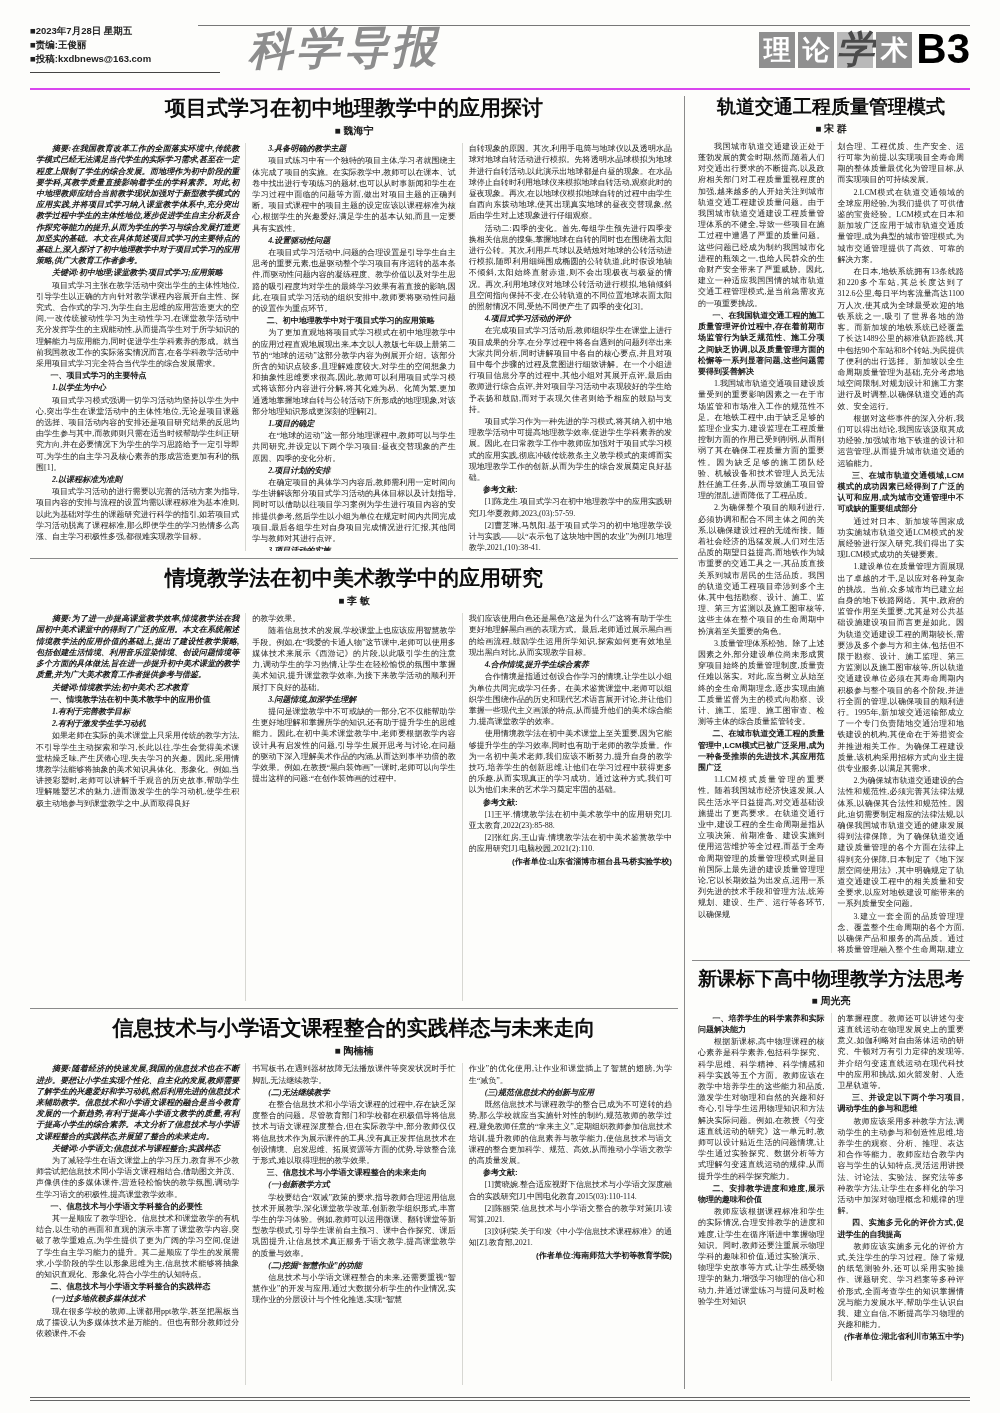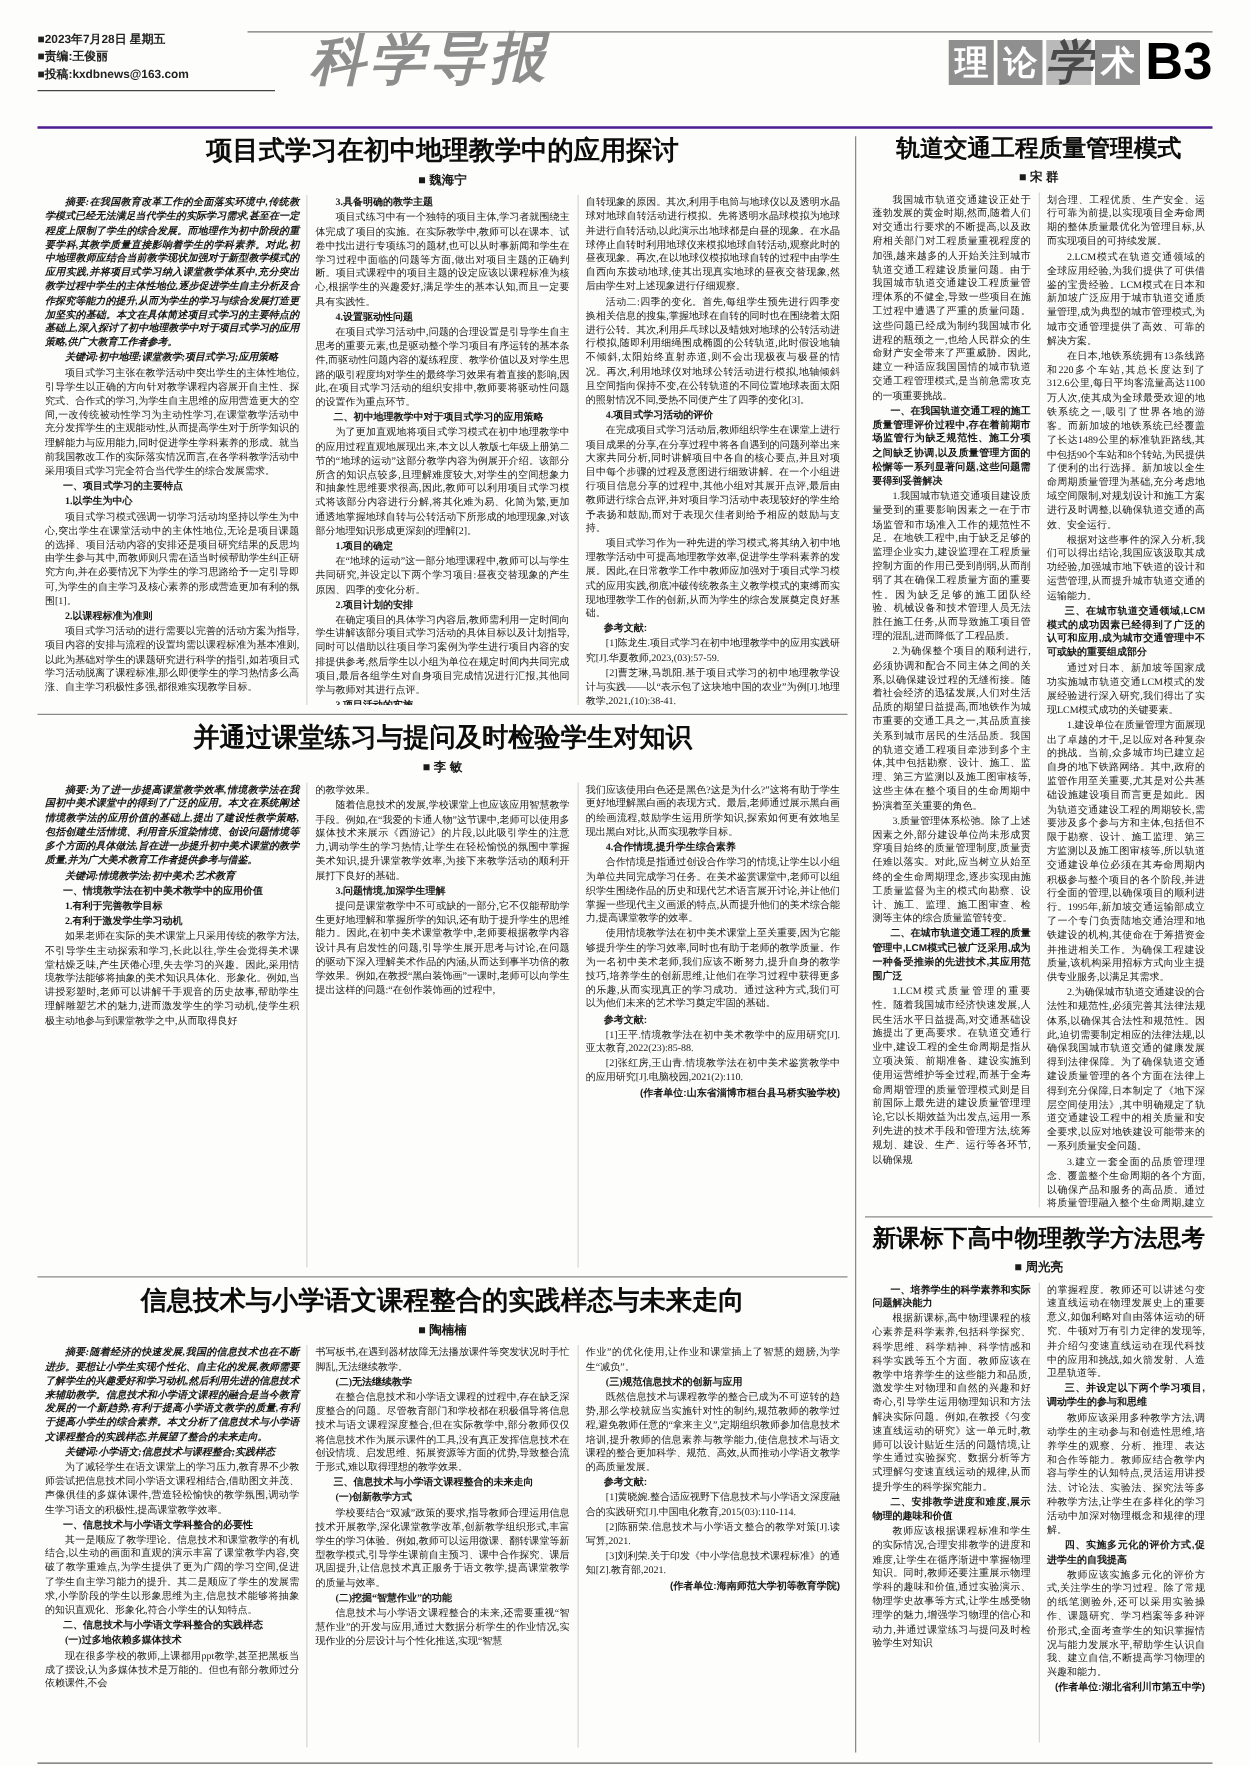--- a/index.html
+++ b/index.html
@@ -24,21 +24,21 @@
   .logo { margin-left:auto; display:flex; align-items:flex-end; padding-top:12px; }
   .logo-block { width:36px; height:36px; background:#8f8f8f; color:#fff;
     font-family:"Liberation Sans","DejaVu Sans",sans-serif; font-weight:bold; font-size:27px;
     display:flex; align-items:center; justify-content:center; margin-left:3px; }
   .logo-block.xue { background:#b9b9b9; color:#4a4a4a; font-style:italic; font-size:38px;
     font-family:"DejaVu Serif","Liberation Serif",serif; overflow:visible; }
   .page-no { font-size:42px; font-weight:bold; color:#000; line-height:0.9; margin-left:4px;
     font-family:"Liberation Sans","DejaVu Sans",sans-serif; }
 
   
-  .main { display:flex; border-top:2px solid #4c1d95; margin-top:19px; padding-top:6px; }
+  .main { display:flex; border-top:2px solid #d946ef; margin-top:6px; padding-top:6px; }
   .left-region { width:648px; }
   .right-region { flex:1; border-left:1px solid #8a8a8a; margin-left:6px; padding-left:7px; }
 
   .article { margin-bottom:4px; }
   .rule-above { border-top:1px solid #8a8a8a; padding-top:7px; margin-top:7px; }
 
   .article-title { text-align:center; font-weight:bold; color:#0d0d0d;
     font-family:"Liberation Sans","DejaVu Sans",sans-serif; line-height:1.15; }
   .t-size-l { font-size:21px; }
   .t-size-m { font-size:19px; }
@@ -48,21 +48,21 @@
   .columns { display:flex; }
   .col { flex:1 1 0; padding:0 6px; overflow:hidden; text-align:justify; }
   .col + .col { border-left:1px solid #d7d7d2; }
 
   .col p { margin:0 0 1px 0; line-height:11.2px; }
   .t-p   { text-indent:2em; }
   .t-pc  { text-indent:0; }
   .t-abs { text-indent:2em; font-weight:bold; font-style:italic; }
   .t-kw  { text-indent:2em; font-weight:bold; font-style:italic; }
   .t-h   { font-weight:bold; text-indent:1.8em; font-family:"Liberation Sans","DejaVu Sans",sans-serif; }
-  .t-i   { font-weight:bold; text-indent:2em; }
+  .t-i   { font-weight:bold; font-style:italic; text-indent:2em; }
   .t-refh{ font-weight:bold; text-indent:1.8em; font-family:"Liberation Sans","DejaVu Sans",sans-serif; }
   .t-ref { text-indent:2em; }
   .t-unit{ font-weight:bold; text-align:right; text-indent:0; margin-top:3px;
     font-family:"Liberation Sans","DejaVu Sans",sans-serif; }
 
   .h-a1 .col { height:408px; }
   .h-a3 .col { height:388px; }
   .h-a4 .col { height:322px; }
   .h-a2 .col { height:812px; }
   .h-a5 .col { height:368px; }
@@ -129,21 +129,21 @@
               <p class="t-p">在完成项目式学习活动后,教师组织学生在课堂上进行项目成果的分享,在分享过程中将各自遇到的问题列举出来大家共同分析,同时讲解项目中各自的核心要点,并且对项目中每个步骤的过程及意图进行细致讲解。在一个小组进行项目信息分享的过程中,其他小组对其展开点评,最后由教师进行综合点评,并对项目学习活动中表现较好的学生给予表扬和鼓励,而对于表现欠佳者则给予相应的鼓励与支持。</p>
               <p class="t-p">项目式学习作为一种先进的学习模式,将其纳入初中地理教学活动中可提高地理教学效率,促进学生学科素养的发展。因此,在日常教学工作中教师应加强对于项目式学习模式的应用实践,彻底冲破传统教条主义教学模式的束缚而实现地理教学工作的创新,从而为学生的综合发展奠定良好基础。</p>
               <p class="t-refh">参考文献:</p>
               <p class="t-ref">[1]陈龙生.项目式学习在初中地理教学中的应用实践研究[J].华夏教师,2023,(03):57-59.</p>
               <p class="t-ref">[2]曹芝琳,马凯阳.基于项目式学习的初中地理教学设计与实践——以“表示包了这块地中国的农业”为例[J].地理教学,2021,(10):38-41.</p>
             </div>
           </div>
       </div>
 
       <div class="article rule-above">
-        <div class="article-title t-size-l">并通过课堂练习与提问及时检验学生对知识</div>
+        <div class="article-title t-size-l">情境教学法在初中美术教学中的应用研究</div>
         <div class="article-byline">■ 李 敏</div>
         <div class="columns h-a3">
             <div class="col">
               <p class="t-abs">摘要:为了进一步提高课堂教学效率,情境教学法在我国初中美术课堂中的得到了广泛的应用。本文在系统阐述情境教学法的应用价值的基础上,提出了建设性教学策略,包括创建生活情境、利用音乐渲染情境、创设问题情境等多个方面的具体做法,旨在进一步提升初中美术课堂的教学质量,并为广大美术教育工作者提供参考与借鉴。</p>
               <p class="t-kw">关键词:情境教学法;初中美术;艺术教育</p>
               <p class="t-h">一、情境教学法在初中美术教学中的应用价值</p>
               <p class="t-i">1.有利于完善教学目标</p>
               <p class="t-i">2.有利于激发学生学习动机</p>
               <p class="t-p">如果老师在实际的美术课堂上只采用传统的教学方法,不引导学生主动探索和学习,长此以往,学生会觉得美术课堂枯燥乏味,产生厌倦心理,失去学习的兴趣。因此,采用情境教学法能够将抽象的美术知识具体化、形象化。例如,当讲授彩塑时,老师可以讲解千手观音的历史故事,帮助学生理解雕塑艺术的魅力,进而激发学生的学习动机,使学生积极主动地参与到课堂教学之中,从而取得良好</p>
             </div>

